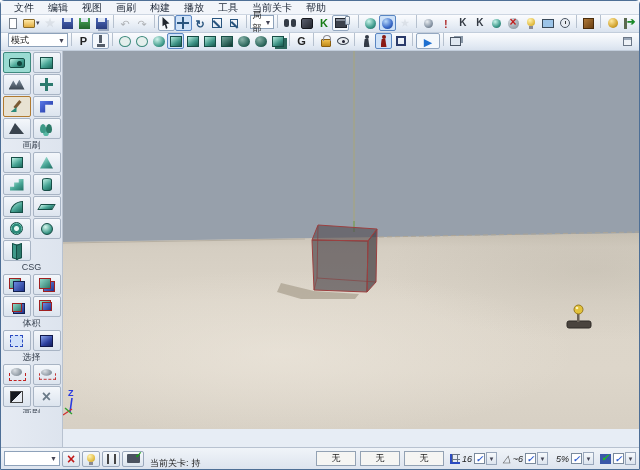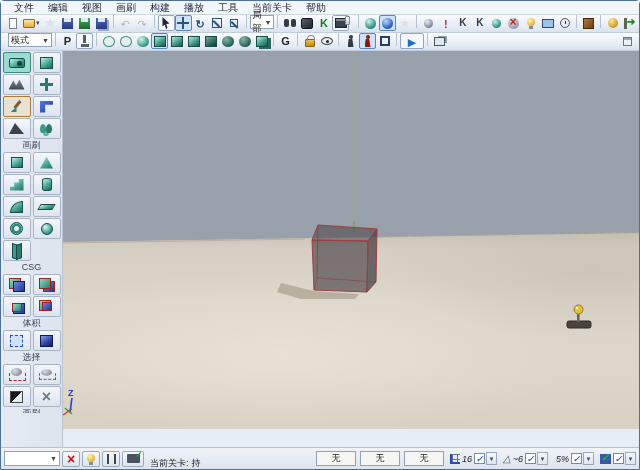--- a/index.html
+++ b/index.html
@@ -320,21 +320,21 @@
     <div class="sep"></div>
     <div class="tbtn">
         <span class="ic i-tool"></span>
       </div>
     <div class="tbtn">
         <span class="ic i-exit"></span>
       </div>
   </div>
 
   <div class="toolbar">
-    <div class="combo" style="width:44px;margin-left:4px">
+    <div class="combo" style="width:60px;margin-left:4px">
         <span>模式</span>
         <span class="arr">▼</span>
       </div>
     <div class="sep"></div>
     <div class="tbtn">
         <span style="font-weight:bold;font-size:11px;color:#222">P</span>
       </div>
     <div class="tbtn br">
         <span class="ic i-statue"></span>
       </div>

